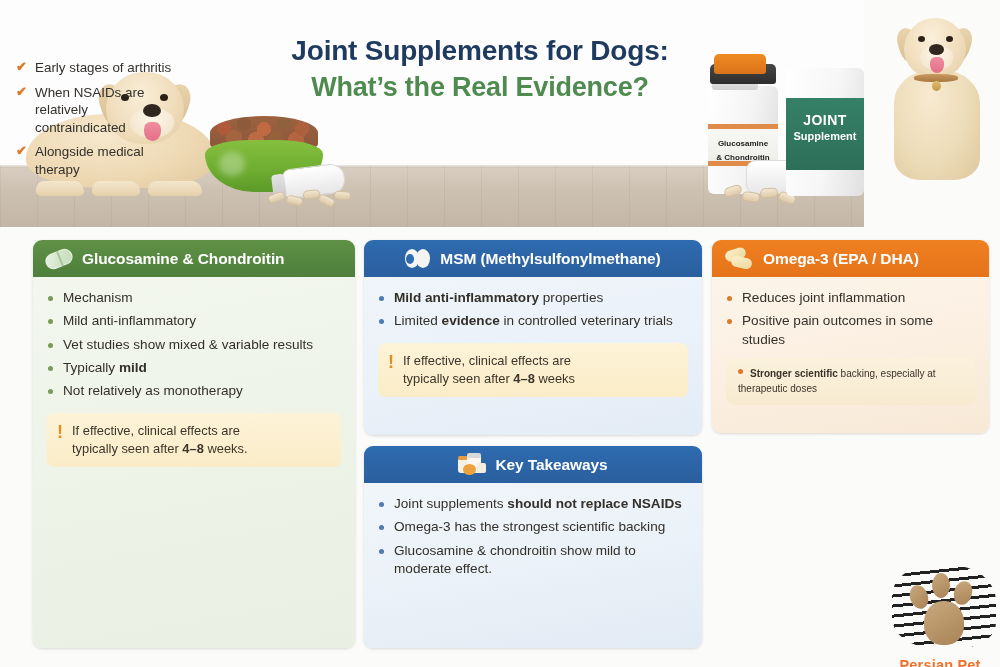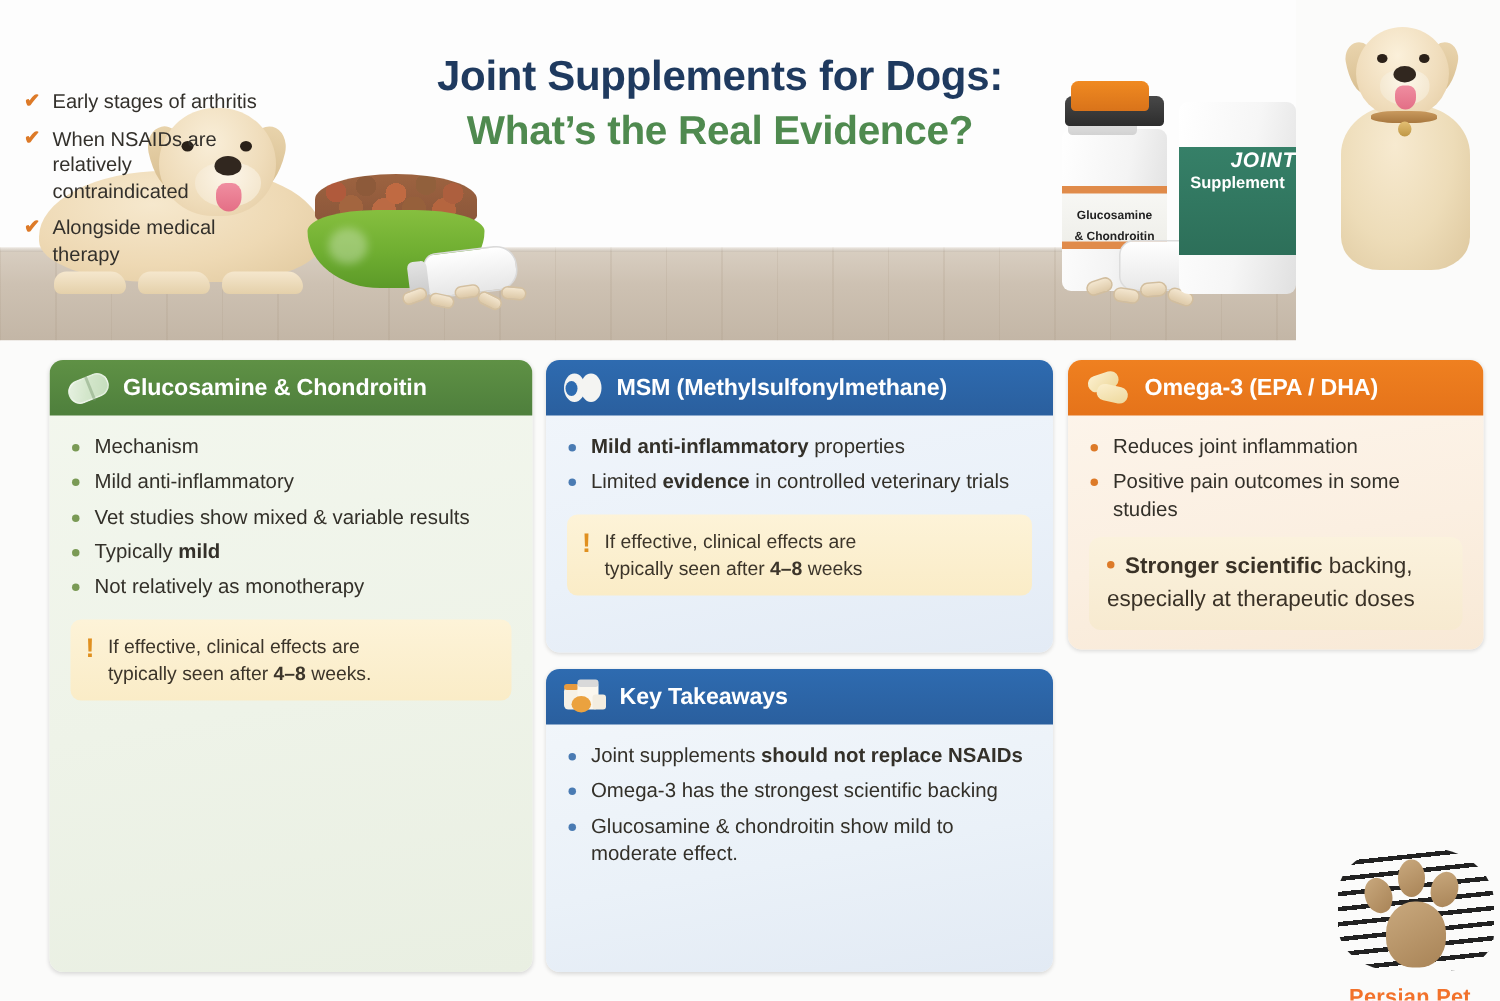--- a/index.html
+++ b/index.html
@@ -150,21 +150,21 @@
     background: linear-gradient(180deg,#f0f0f0,#d2d2d2); }
   .bottle1-band { position:absolute; left:0; top: 38px; width:100%; height: 42px;
     background: linear-gradient(180deg,#f7f7f4,#efefea); border-top: 5px solid #e08b4a; border-bottom: 5px solid #e08b4a; }
 
   .bottle2 { left: 86px; top: 6px; width: 78px; height: 128px;
     background: linear-gradient(100deg,#ffffff 0%, #f6f6f6 55%, #e0e0e0 100%); }
   .bottle2-cap { left: 14px; top: -8px; width: 52px; height: 20px;
     background: linear-gradient(180deg,#f08a21,#d9731a); }
   .bottle2-band { position:absolute; left:0; top: 30px; width:100%; height: 72px;
     background: linear-gradient(180deg,#368068,#2d6f59); }
-  .bottle2-band .t1 { font-size: 14px; font-weight: bold; color: #fff; text-align:right; letter-spacing: 0.5px; font-style: italic;}
+  .bottle2-band .t1 { font-size: 14px; font-weight: bold; color: #fff; text-align:center; margin-top: 14px; letter-spacing: 0.5px;}
   .bottle2-band .t2 { font-size: 11px; font-weight: bold; color: #fff; text-align:center; margin-top: 2px;}
 
   .bottle3 { left: 172px; top: 16px; width: 86px; height: 120px;
     background: linear-gradient(100deg,#6f4220 0%, #5b3318 55%, #40230f 100%); }
   .bottle3-cap { left: 10px; top: 2px; width: 66px; height: 20px;
     background: linear-gradient(180deg,#484848,#2d2d2d); }
   .bottle3-band { position:absolute; left:0; top: 40px; width:100%; height: 56px;
     background: linear-gradient(180deg,#fbf6e8,#f2ead6); border-top: 4px solid #e9b63e; border-bottom: 4px solid #e9b63e; }
   .bottle3-fish { width: 30px; height: 13px; margin: 4px auto 2px;
     background: #2e7d74; border-radius: 60% 20% 60% 20%; }
@@ -192,21 +192,21 @@
   
   .card-gluco { left: 33px; top: 240px; width: 322px; height: 408px;
     background: linear-gradient(170deg,#f3f7ee 0%, #eef3e8 55%, #e9efe2 100%);
     box-shadow: 0 1px 3px rgba(0,0,0,0.14); }
   .head-green { background: linear-gradient(180deg,#5f9145,#4e7f3c); }
 
   
   .card-msm { left: 364px; top: 240px; width: 338px; height: 195px;
     background: linear-gradient(170deg,#f2f6fb 0%, #eaf1f9 60%, #e3ebf5 100%);
     box-shadow: 0 1px 3px rgba(0,0,0,0.14); }
-  .head-blue { background: linear-gradient(180deg,#2e6bb0,#2a5f9e); }
+  .head-blue { background: linear-gradient(180deg,#2e6bb0,#2a5f9e); justify-content: center; }
 
   
   .card-key { left: 364px; top: 446px; width: 338px; height: 202px;
     background: linear-gradient(170deg,#f3f7fb 0%, #eaf1f8 60%, #e2eaf4 100%);
     box-shadow: 0 1px 3px rgba(0,0,0,0.14); }
 
   
   .card-omega { left: 712px; top: 240px; width: 277px; height: 193px;
     background: linear-gradient(170deg,#fdf6ed 0%, #fbefe1 60%, #f8e9d6 100%);
     box-shadow: 0 1px 3px rgba(0,0,0,0.14); }
@@ -247,21 +247,21 @@
     border-radius: 7px; padding: 9px 11px 9px 10px; margin-top: 12px;
     font-size: 12.9px; line-height: 1.4; color: #3c352a;
   }
   .bang {
     flex: 0 0 auto; width: 6px; margin-top: 1px; text-align: center;
     color: #e09020; font-weight: bold; font-size: 18px; line-height: 1.05;
   }
   .callout-omega {
     background: linear-gradient(180deg,#fbf2dd,#f7ead0);
     border-radius: 8px; padding: 9px 10px 9px 12px; margin-top: 9px;
-    font-size: 15px; line-height: 1.45; color: #3a3227;
+    font-size: 10px; line-height: 1.45; color: #3a3227;
   }
   .callout-omega .dot {
     display:inline-block; width: 5px; height: 5px; border-radius: 50%;
     background: #dd7a28; margin-right: 7px; vertical-align: 3px;
   }
 
   
   .rec-title { font-size: 14.4px; font-weight: bold; color: #2f3a4c; line-height: 1.3; margin-bottom: 8px; width: 170px; }
   ul.checks { list-style: none; }
   ul.checks li {

